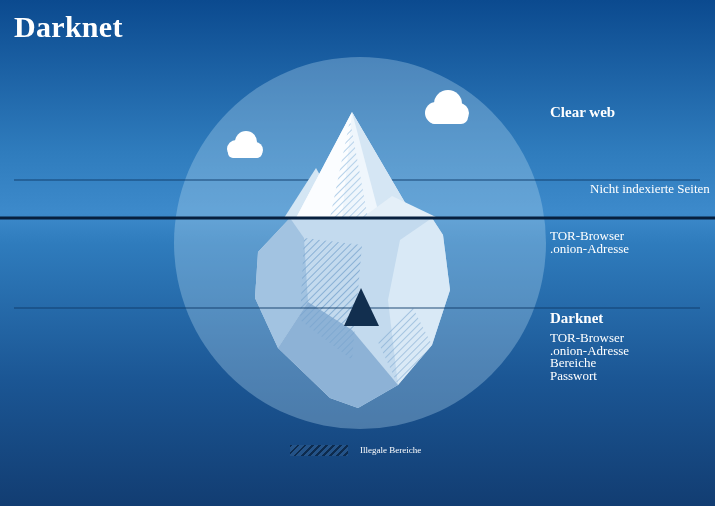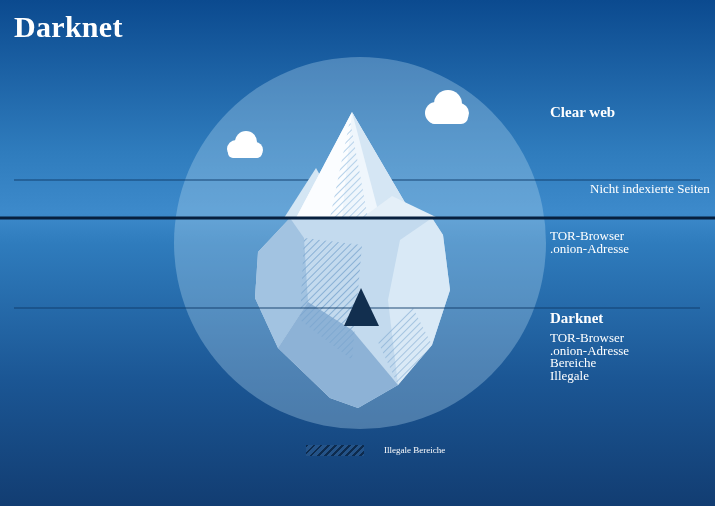--- a/index.html
+++ b/index.html
@@ -20,22 +20,22 @@
   .sec{position:absolute;left:550px;color:#ffffff;}
   .sec-clear{top:104px;}
   .sec-deep{top:180px;}
   .sec-tor{top:230px;}
   .sec-dark{top:310px;}
   .sec-title{font-size:15px;font-weight:700;line-height:17px;}
   .sec-sub{font-size:13px;line-height:11px;margin-top:3px;padding-left:40px;}
   .sec-item{font-size:13px;line-height:12.5px;}
   .sec-dark .sec-title{margin-bottom:5px;}
   .legend{
-    position:absolute;left:306px;top:445px;
-    display:flex;align-items:center;gap:20px;
+    position:absolute;left:290px;top:445px;
+    display:flex;align-items:center;gap:12px;
   }
   .legend-swatch{
     width:58px;height:11px;
     background:repeating-linear-gradient(135deg,#0d2b4e 0px,#0d2b4e 2px,rgba(255,255,255,0.06) 2px,rgba(255,255,255,0.06) 5px);
   }
   .legend-label{font-size:9px;line-height:11px;color:#ffffff;}
 </style>
 </head>
 <body>
 
@@ -105,21 +105,21 @@
   <div class="sec sec-tor">
     <div class="sec-item">TOR-Browser</div>
     <div class="sec-item">.onion-Adresse</div>
   </div>
 
   <div class="sec sec-dark">
     <div class="sec-title">Darknet</div>
     <div class="sec-item">TOR-Browser</div>
     <div class="sec-item">.onion-Adresse</div>
     <div class="sec-item">Bereiche</div>
-    <div class="sec-item">Illegale</div>
+    <div class="sec-item">Passwort</div>
   </div>
 
   <div class="legend">
     <div class="legend-swatch"></div>
     <div class="legend-label">Illegale Bereiche</div>
   </div>
 
 </div>
 
 </body></html>

